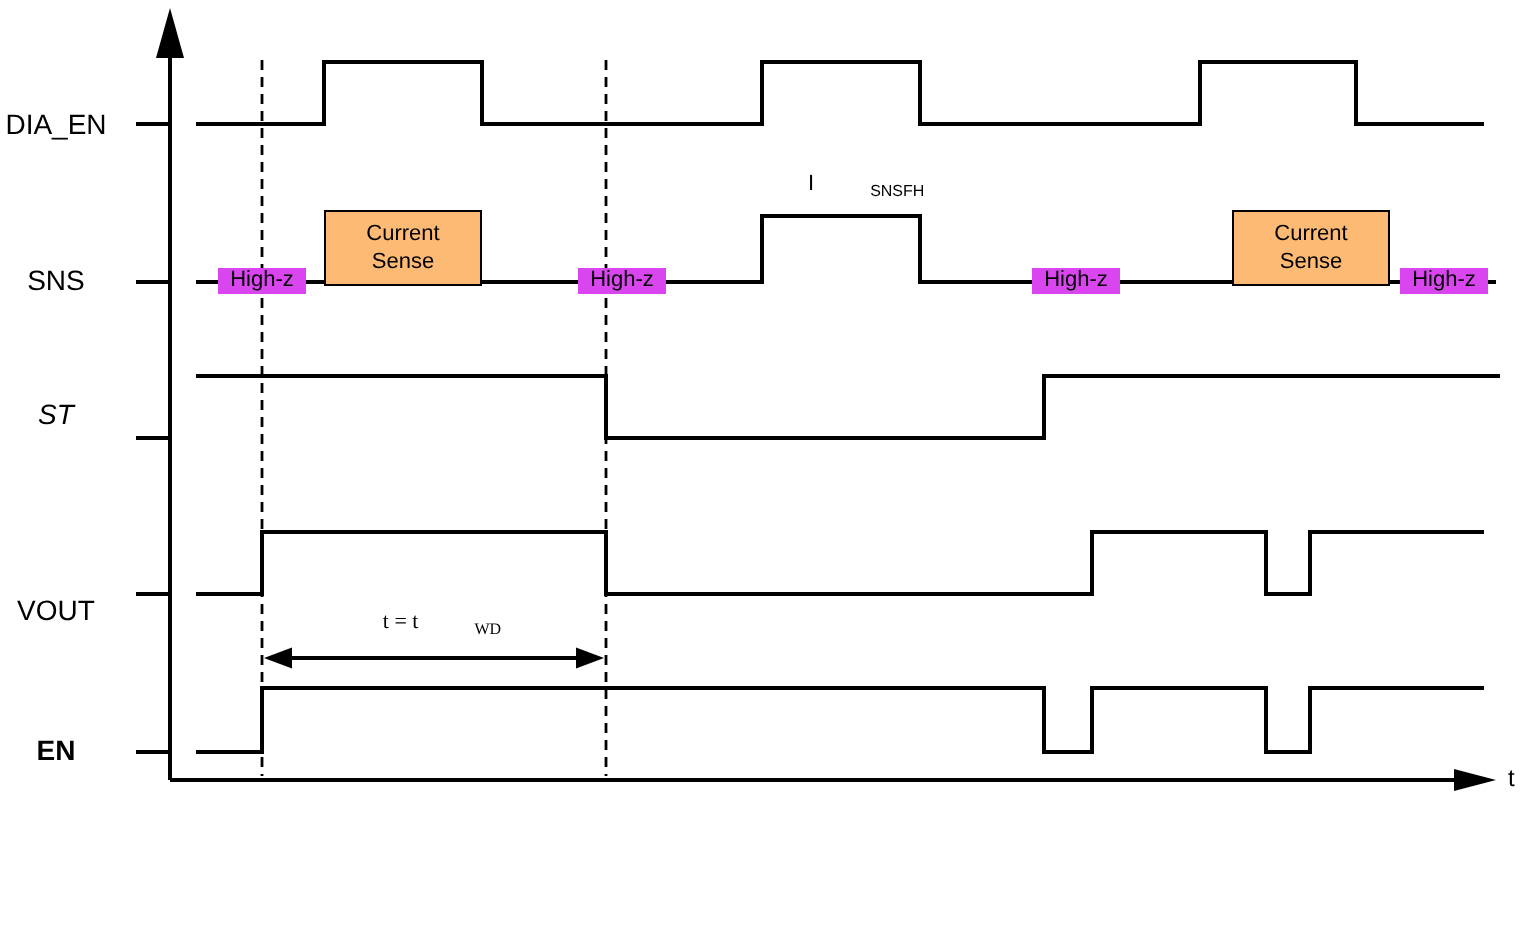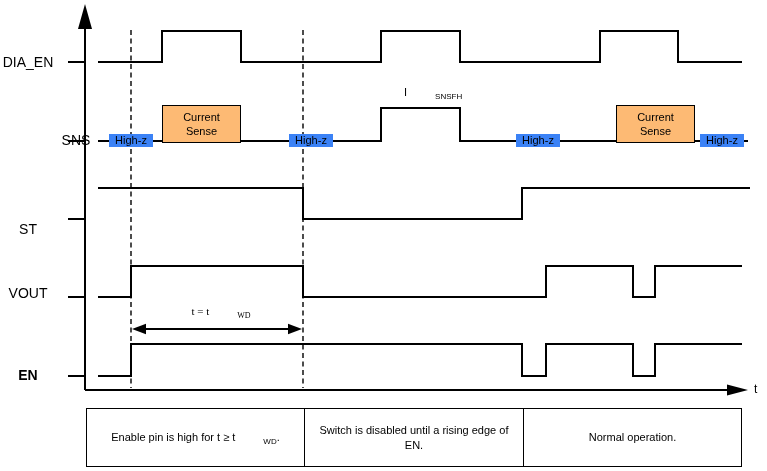--- a/index.html
+++ b/index.html
@@ -5,21 +5,21 @@
   * { margin:0; padding:0; box-sizing:border-box; }
   html,body { background:#fff; }
   body { font-family:"Liberation Sans", sans-serif; color:#000; }
   .stage { position:relative; width:767px; height:471px; background:#fff; overflow:hidden; }
   .stage > svg { position:absolute; left:0; top:0; }
   .wave { fill:none; stroke:#000; stroke-width:2; }
   .thin { fill:none; stroke:#000; stroke-width:2; }
   .dash { fill:none; stroke:#000; stroke-width:1.4; stroke-dasharray:5,3.5; }
   .arrowhead { fill:#000; stroke:none; }
   .sig-label { position:absolute; left:0; width:56px; text-align:center; font-size:14px; line-height:14px; }
-  .highz { position:absolute; width:44px; text-align:center; font-size:11px; line-height:13px; background:#3b82f6; }
+  .highz { position:absolute; width:44px; text-align:center; font-size:11px; line-height:13px; background:#d946ef; }
   .cs-box { position:absolute; top:105px; width:79px; height:38px; border:1.5px solid #000; background:#fdba74;
             display:flex; align-items:center; justify-content:center; text-align:center;
             font-size:11px; line-height:14px; white-space:pre-line; }
   .ann { position:absolute; font-size:11px; line-height:14px; }
   .ann-center { text-align:center;font-family:Liberation Serif, serif; }
   sub { font-size:8px; line-height:0;padding-left:28px; }
   .boxes { position:absolute; left:86px; top:408px; width:656px; height:59px; border:1.5px solid #000;
            background:#fff; display:flex; }
   .cell { display:flex; align-items:center; justify-content:center; text-align:center;
           font-size:11px; line-height:15px; padding:2px 6px; }
@@ -57,36 +57,25 @@
       <polyline points="98,376 131,376 131,344 522,344 522,376 546,376 546,344 633,344 633,376 655,376 655,344 742,344" class="wave"></polyline>
       <line x1="68" y1="376" x2="84" y2="376" class="wave"></line>
     </svg>
 
   <span class="ann" style="left:404px; top:85px;"><span>I</span><sub>SNSFH</sub></span>
 
   <span class="ann ann-center" style="left:191px; top:304px; width:60px;"><span>t = t</span><sub>WD</sub></span>
 
   <span class="t-label">t</span>
 
-  <div class="boxes">
-    <div class="cell cell-1">
-      <span><span>Enable pin is high for t ≥ t</span><sub>WD</sub><span>.</span></span>
-    </div>
-    <div class="cell cell-2">
-      <span>Switch is disabled until a rising edge of EN.</span>
-    </div>
-    <div class="cell cell-3">
-      <span>Normal operation.</span>
-    </div>
-  </div>
 
 <div class="sig-label" style="top: 55px;">DIA_EN</div>
-    <div class="sig-label" style="top: 133px; margin-left: 48px;">SNS</div>
-    <div class="sig-label" style="top: 222px;">ST</div>
-    <div class="sig-label" style="top: 286px;">VOUT</div>
+    <div class="sig-label" style="top: 133px;">SNS</div>
+    <div class="sig-label" style="top: 200px; font-style: italic;">ST</div>
+    <div class="sig-label" style="top: 298px;">VOUT</div>
     <div class="sig-label" style="top: 368px; font-weight: bold;">EN</div>
     <div class="highz" style="left: 109px; top: 134px;">High-z</div>
     <div class="highz" style="left: 289px; top: 134px;">High-z</div>
     <div class="highz" style="left: 516px; top: 134px;">High-z</div>
     <div class="highz" style="left: 700px; top: 134px;">High-z</div>
     <div class="cs-box" style="left: 162px;">Current
 Sense</div>
     <div class="cs-box" style="left: 616px;">Current
 Sense</div>
   </div>

